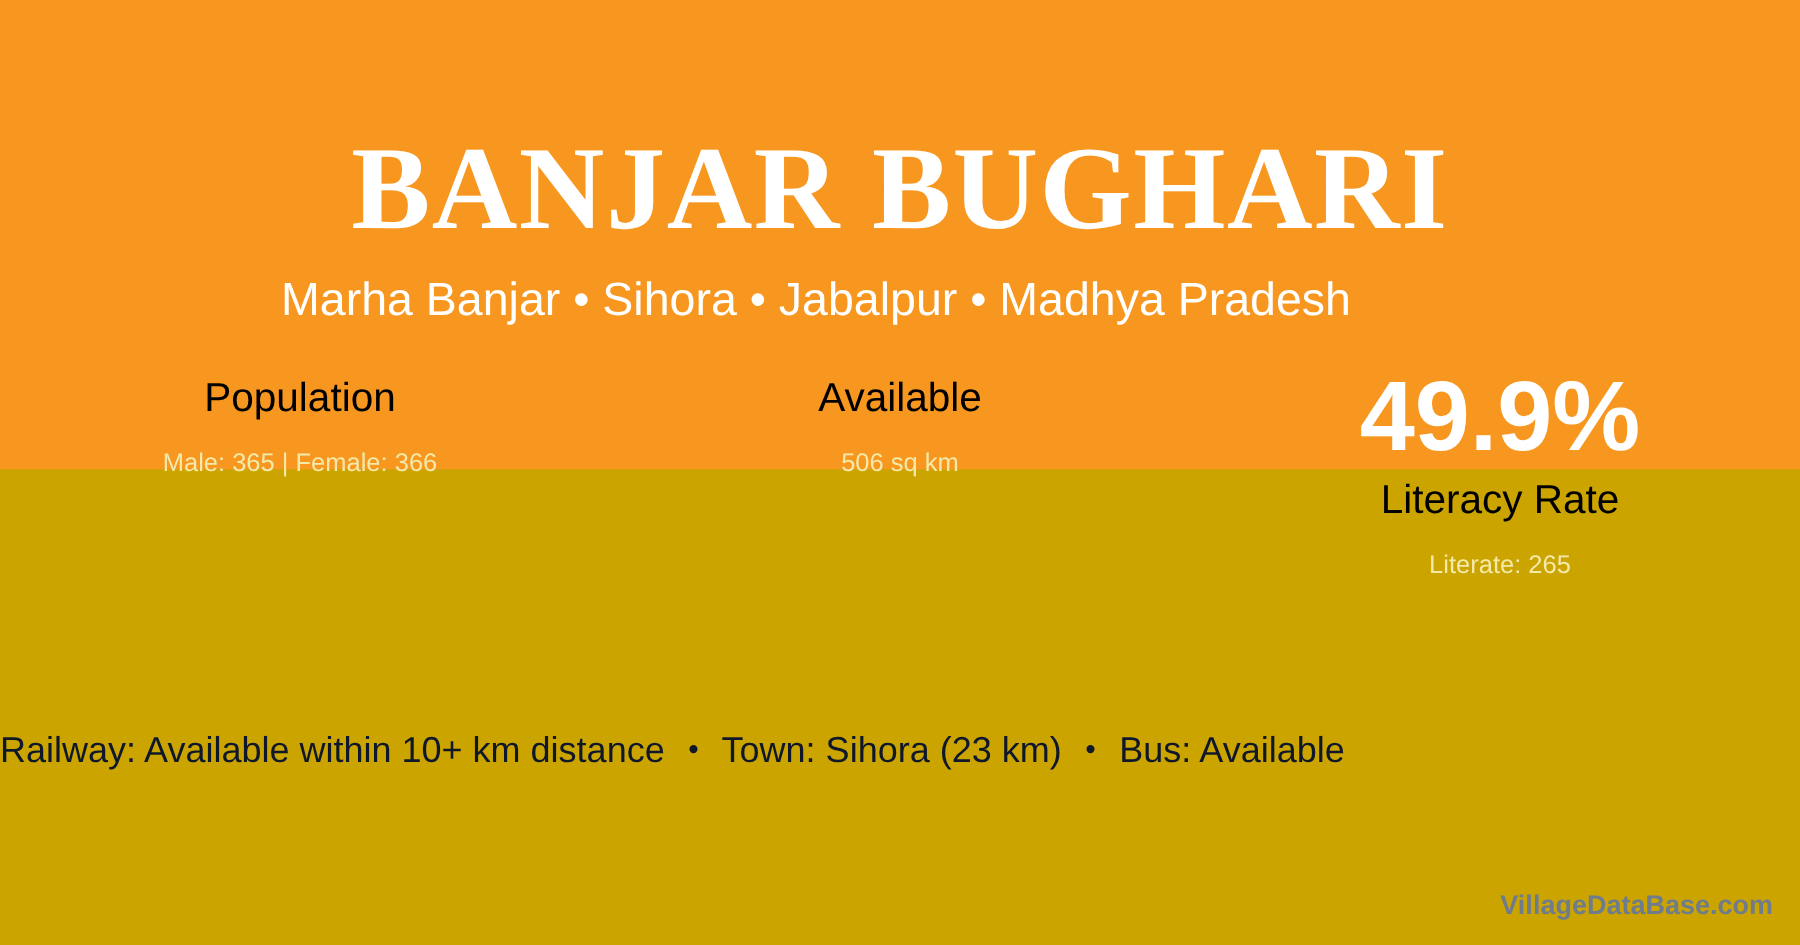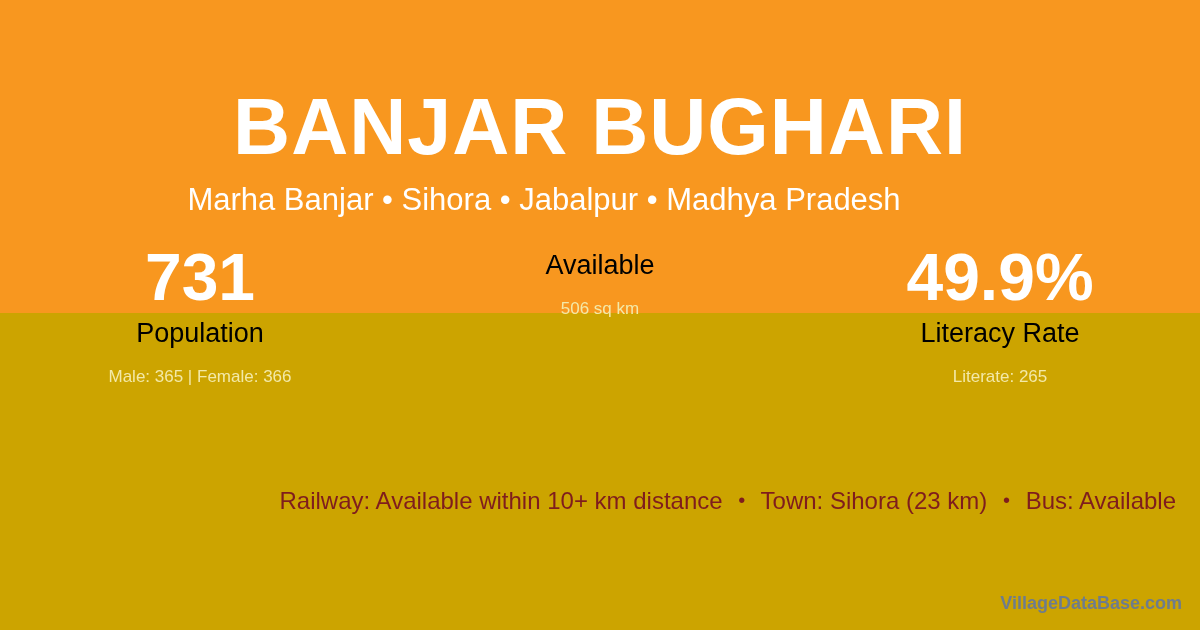--- a/index.html
+++ b/index.html
@@ -47,20 +47,21 @@
     left: 0;
     top: 82px;
     width: 1200px;
     text-align: center;
     font-size: 79px;
     font-weight: bold;
     line-height: 90px;
     letter-spacing: 1px;
     color: #FFFFFF;
     white-space: nowrap;
+    font-family: Liberation Serif, serif;
   }
 
   .subtitle {
     position: absolute;
     left: 0;
     top: 180px;
     width: 1088px;
     text-align: center;
     font-size: 31px;
     font-weight: normal;
@@ -104,25 +105,25 @@
     line-height: 20px;
     color: #F3E9A8;
     white-space: nowrap;
   }
 
   .info-line {
     position: absolute;
     left: 0;
     top: 484px;
     width: 1176px;
-    text-align: right;
+    text-align: left;
     font-size: 24px;
     font-weight: normal;
     line-height: 32px;
-    color: #7f1d1d;
+    color: #0f172a;
     white-space: nowrap;
   }
   .info-sep {
     display: inline-block;
     padding: 0 9px;
     font-size: 20px;
     vertical-align: 2px;
   }
 
   .footer-logo {
@@ -144,21 +145,20 @@
   <div class="band-top"></div>
   <div class="band-bottom"></div>
 
   <div class="title">BANJAR BUGHARI</div>
 
   <div class="subtitle">Marha Banjar • Sihora • Jabalpur • Madhya Pradesh</div>
 
   <div class="stats">
 
     <div class="stat">
-      <div class="stat-value">731</div>
       <div class="stat-label">Population</div>
       <div class="stat-sub">Male: 365 | Female: 366</div>
     </div>
 
     <div class="stat">
       <div class="stat-label">Available</div>
       <div class="stat-sub">506 sq km</div>
     </div>
 
     <div class="stat">

